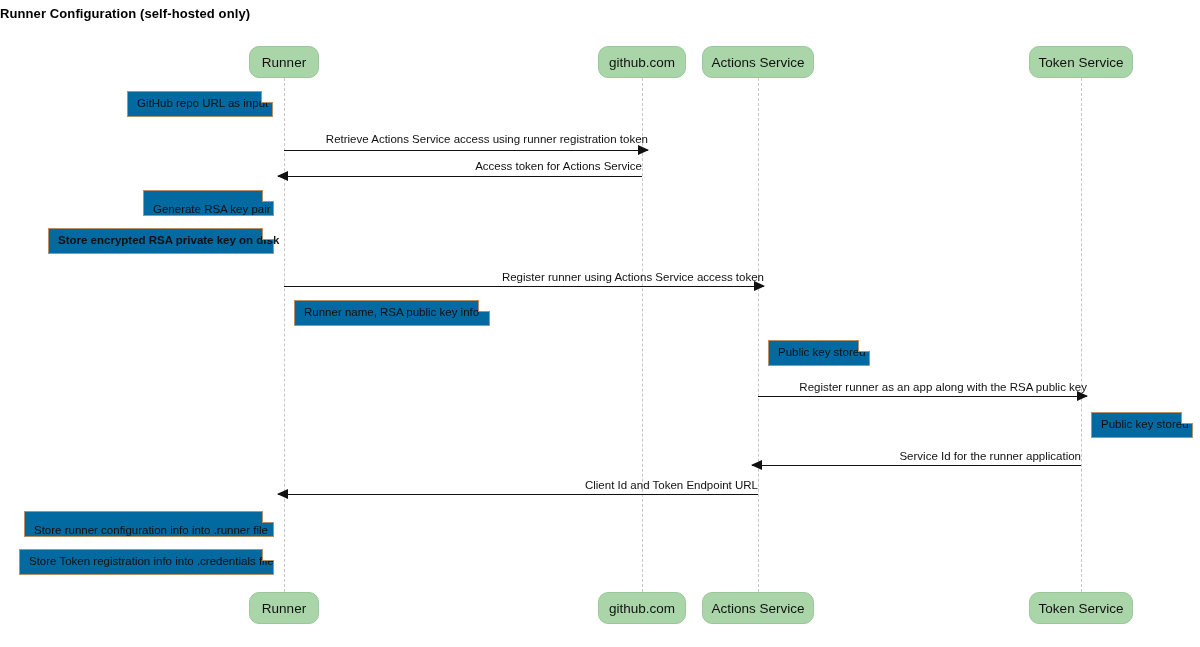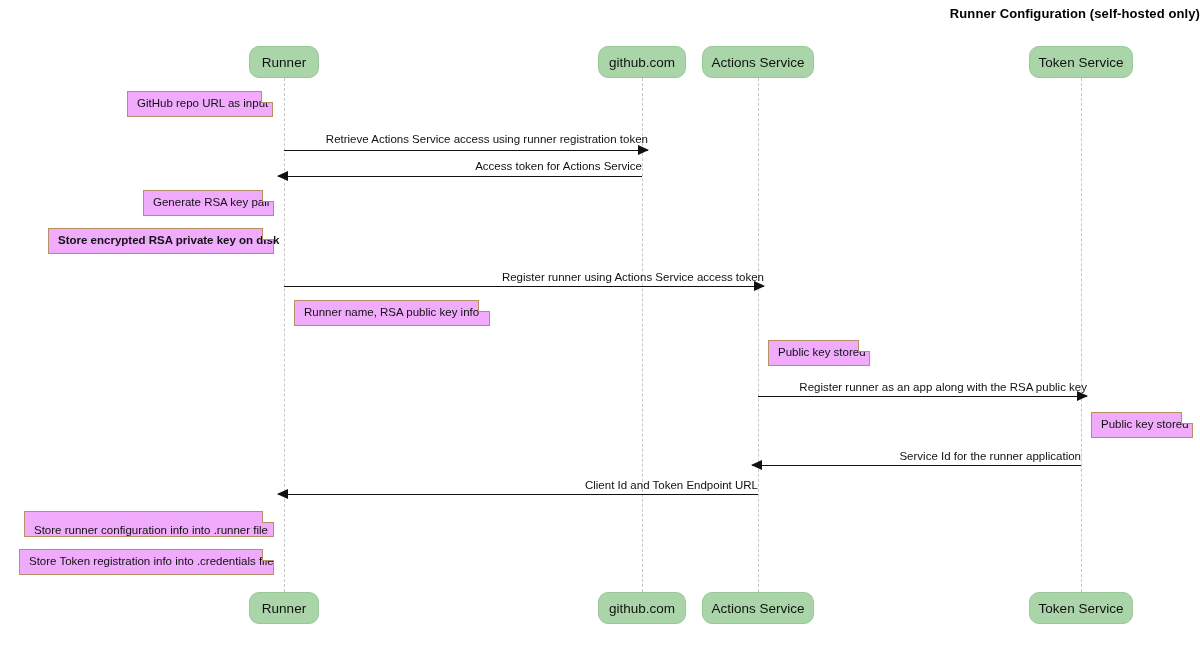--- a/index.html
+++ b/index.html
@@ -17,21 +17,21 @@
     width: 1200px;
     height: 647px;
     background: #ffffff;
     overflow: hidden;
   }
   #diagram-title {
     position: absolute;
     left: 0;
     top: 6px;
     width: 1200px;
-    text-align: right;
+    text-align: left;
     font-size: 13px;
     font-weight: bold;
     color: #000000;
     letter-spacing: 0.1px;
   }
   
   .participant {
     position: absolute;
     height: 32px;
     border-radius: 10px;
@@ -49,21 +49,21 @@
   
   .lifeline {
     position: absolute;
     width: 0;
     border-left: 1px dashed #c6c6c6;
   }
   
   .note {
     position: absolute;
     box-sizing: border-box;
-    background: #f0abfc;
+    background: #0369a1;
     border: 1px solid #b79065;
     font-size: 11.5px;
     color: #111111;
     white-space: nowrap;
     line-height: 1;
     display: flex;
     align-items: center;
     padding: 0 9px;
     height: 26px;
   }
@@ -139,21 +139,21 @@
       <div class="msg-label" style="left: 752px; width: 329px; top: 451px;">Service Id for the runner application</div>
       <div class="msg-line" style="left: 278px; top: 494px; width: 480px;"></div>
       <div class="arrow-left" style="top: 489.2px; left: 277px;"></div>
       <div class="msg-label" style="left: 278px; width: 480px; top: 480px;">Client Id and Token Endpoint URL</div>
     </div>
   <div id="notes-layer">
       <div class="note" style="left: 127px; top: 91px; width: 146px;">
         <span>GitHub repo URL as input</span>
         <span class="fold"></span>
       </div>
-      <div class="note" style="left: 143px; top: 190px; width: 131px;">
+      <div class="note" style="left: 143px; top: 190px; width: 131px; align-items: flex-end;">
         <span>Generate RSA key pair</span>
         <span class="fold"></span>
       </div>
       <div class="note" style="left: 48px; top: 228px; width: 226px; font-weight: bold;">
         <span>Store encrypted RSA private key on disk</span>
         <span class="fold"></span>
       </div>
       <div class="note" style="left: 294px; top: 300px; width: 196px;">
         <span>Runner name, RSA public key info</span>
         <span class="fold"></span>

